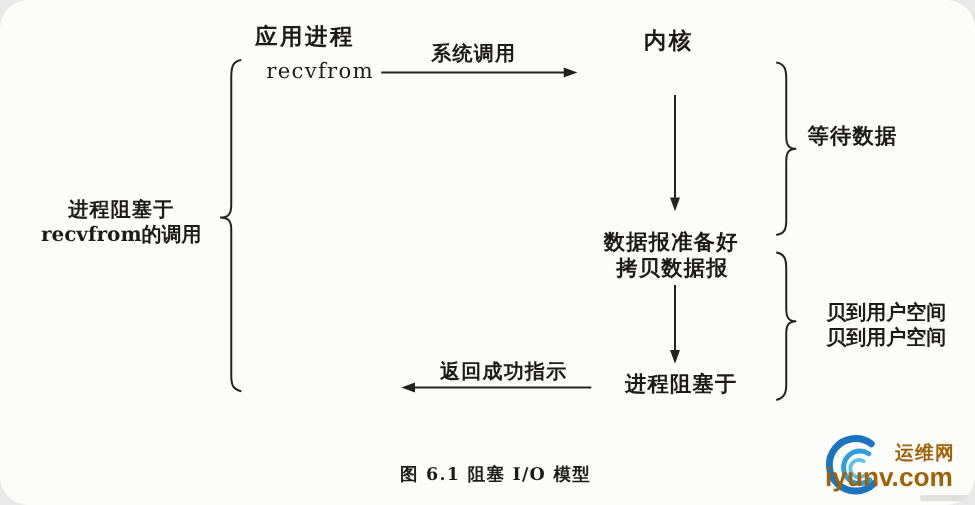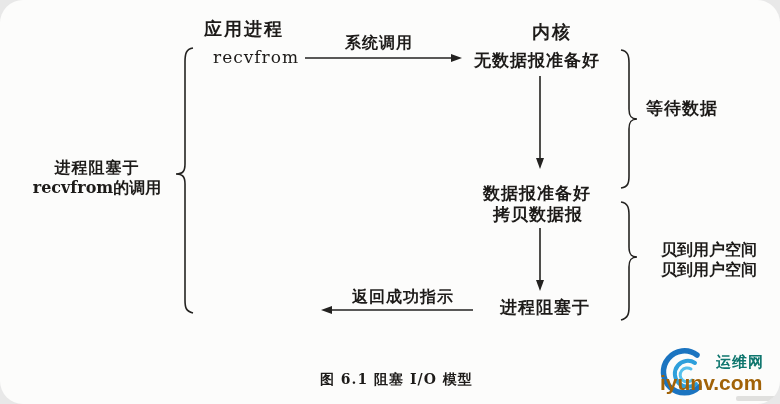--- a/index.html
+++ b/index.html
@@ -46,24 +46,23 @@
     </g>
     <g fill="#232220" stroke="none">
       <polygon points="462,58 451,54 451,62"></polygon>
       <polygon points="540,169 536,158 544,158"></polygon>
       <polygon points="540,291 536,280 544,280"></polygon>
       <polygon points="321,310 332,306 332,314"></polygon>
     </g>
   </svg>
 
   <div class="abs hdr" style="left:204px;top:17px;">应用进程</div>
-  <div class="abs hdr" style="left:532px;top:20px;">内核</div>
+  <div class="abs hdr" style="left:515px;top:20px;">内核</div>
 
   <div class="abs mono-name" style="left:213px;top:47px;">recvfrom</div>
-  <div class="abs cjk" style="left:474px;top:49px;">无数据报准备好</div>
   <div class="abs cjk" style="left:483px;top:182px;">数据报准备好</div>
   <div class="abs cjk" style="left:493px;top:203px;">拷贝数据报</div>
   <div class="abs cjk" style="left:500px;top:296px;">进程阻塞于</div>
 
   <div class="abs cjk small-lbl" style="left:345px;top:33px;">系统调用</div>
   <div class="abs cjk small-lbl" style="left:352px;top:287px;">返回成功指示</div>
 
   <div class="abs center-block" style="left:24px;top:158px;width:146px;">
     <div class="cjk" style="font-size:16px;">进程阻塞于</div>
     <div class="cjk" style="font-size:16px;letter-spacing:0;">recvfrom的调用</div>
@@ -76,18 +75,18 @@
   </div>
 
   <div class="abs caption" style="left:320px;top:371px;">图 6.1  阻塞 I/O 模型</div>
 
   <div class="abs" style="left:652px;top:342px;width:128px;height:62px;">
     <svg width="62" height="62" style="position:absolute;left:0;top:0;" viewBox="0 0 62 62" xmlns="http://www.w3.org/2000/svg">
       <path d="M45,13 A21,21 0 1 0 47,45" stroke="#1b74c0" stroke-width="5.5" fill="none" stroke-linecap="round"></path>
       <path d="M43,21 A13,13 0 1 0 44,42" stroke="#2e9fdb" stroke-width="4" fill="none" stroke-linecap="round"></path>
       <path d="M39,27 A7,7 0 1 0 40,38" stroke="#55c0ec" stroke-width="3" fill="none" stroke-linecap="round"></path>
     </svg>
-    <div class="wm-name" style="position:absolute;left:64px;top:11px;color:#0f766e;">运维网</div>
+    <div class="wm-name" style="position:absolute;left:64px;top:11px;color:#a16207;">运维网</div>
     <div class="wm-url" style="position:absolute;left:8px;top:29px;color:#a16207;">iyunv.com</div>
   </div>
   <div class="wm-remnant"></div>
 
 </div>
 
 </body></html>

